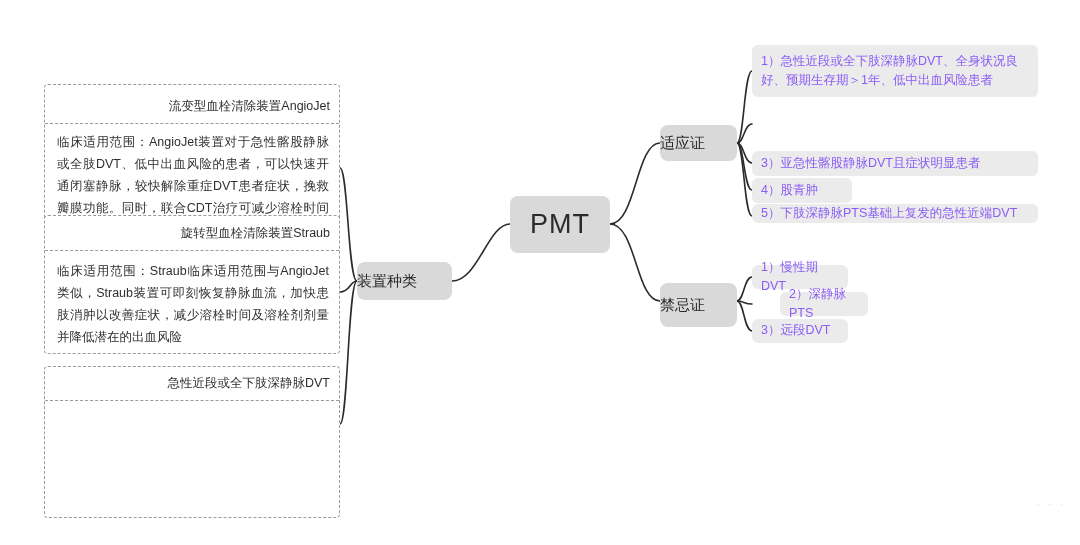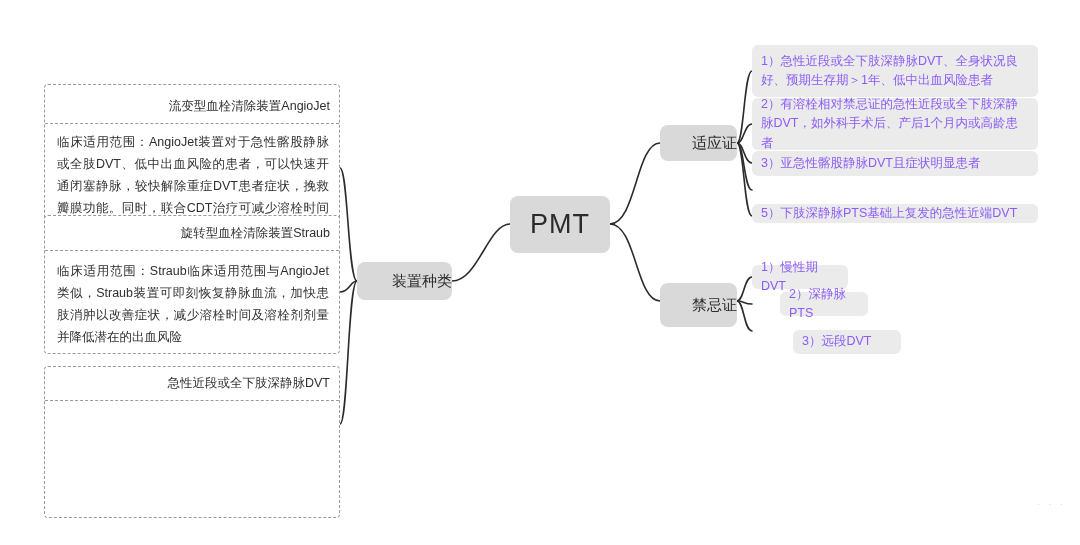--- a/index.html
+++ b/index.html
@@ -41,21 +41,21 @@
     letter-spacing: 1px;
     color: #2b2b2b;
     font-weight: 400;
   }
   
   .branch-node {
     background: #d9d9d9;
     border-radius: 8px;
     display: flex;
     align-items: center;
-    justify-content: flex-end;
+    justify-content: flex-start;
     font-size: 15px;
     color: #2b2b2b;
   }
   
   .leaf-node {
     background: #ebebeb;
     border-radius: 6px;
     display: flex;
     align-items: center;
     font-size: 12.5px;
@@ -140,37 +140,37 @@
     <span>适应证</span>
   </div>
 
   <div class="node branch-node" style="left:660px; top:283px; width:77px; height:44px;">
     <span>禁忌证</span>
   </div>
 
   <div class="node leaf-node" style="left:752px; top:45px; width:286px; height:52px;">
     <span>1）急性近段或全下肢深静脉DVT、全身状况良好、预期生存期＞1年、低中出血风险患者</span>
   </div>
-  <div class="node leaf-node" style="left:752px; top:98px; width:286px; height:52px;">
-    <span>2）有溶栓相对禁忌证的急性近段或全下肢深静脉DVT，如外科手术后、产后1个月内或高龄患者</span>
-  </div>
   <div class="node leaf-node" style="left:752px; top:151px; width:286px; height:25px;">
     <span>3）亚急性髂股静脉DVT且症状明显患者</span>
+  </div>
+  <div class="node leaf-node" style="left:752px; top:178px; width:100px; height:25px;">
+    <span>4）股青肿</span>
   </div>
   <div class="node leaf-node" style="left:752px; top:204px; width:286px; height:19px;">
     <span>5）下肢深静脉PTS基础上复发的急性近端DVT</span>
   </div>
 
   <div class="node leaf-node" style="left:752px; top:265px; width:96px; height:24px;">
     <span>1）慢性期DVT</span>
   </div>
   <div class="node leaf-node" style="left:780px; top:292px; width:88px; height:24px;">
     <span>2）深静脉PTS</span>
   </div>
-  <div class="node leaf-node" style="left:752px; top:330px; width:108px; height:24px;margin-left:41px;">
+  <div class="node leaf-node" style="left:752px; top:319px; width:96px; height:24px;">
     <span>3）远段DVT</span>
   </div>
 
   <div class="node dashed-box" style="left:44px; top:84px; width:296px; height:139px;">
   </div>
   <div class="dev-title" style="left:44px; top:98px; width:286px;">流变型血栓清除装置AngioJet</div>
   <div class="sep" style="left:45px; top:123px; width:294px;"></div>
   <div class="dev-body" style="left:57px; top:132px; width:272px;">临床适用范围：AngioJet装置对于急性髂股静脉或全肢DVT、低中出血风险的患者，可以快速开通闭塞静脉，较快解除重症DVT患者症状，挽救瓣膜功能。同时，联合CDT治疗可减少溶栓时间和溶栓剂量，增加血栓清除效果</div>
 
   <div class="node dashed-box" style="left:44px; top:215px; width:296px; height:139px;">

